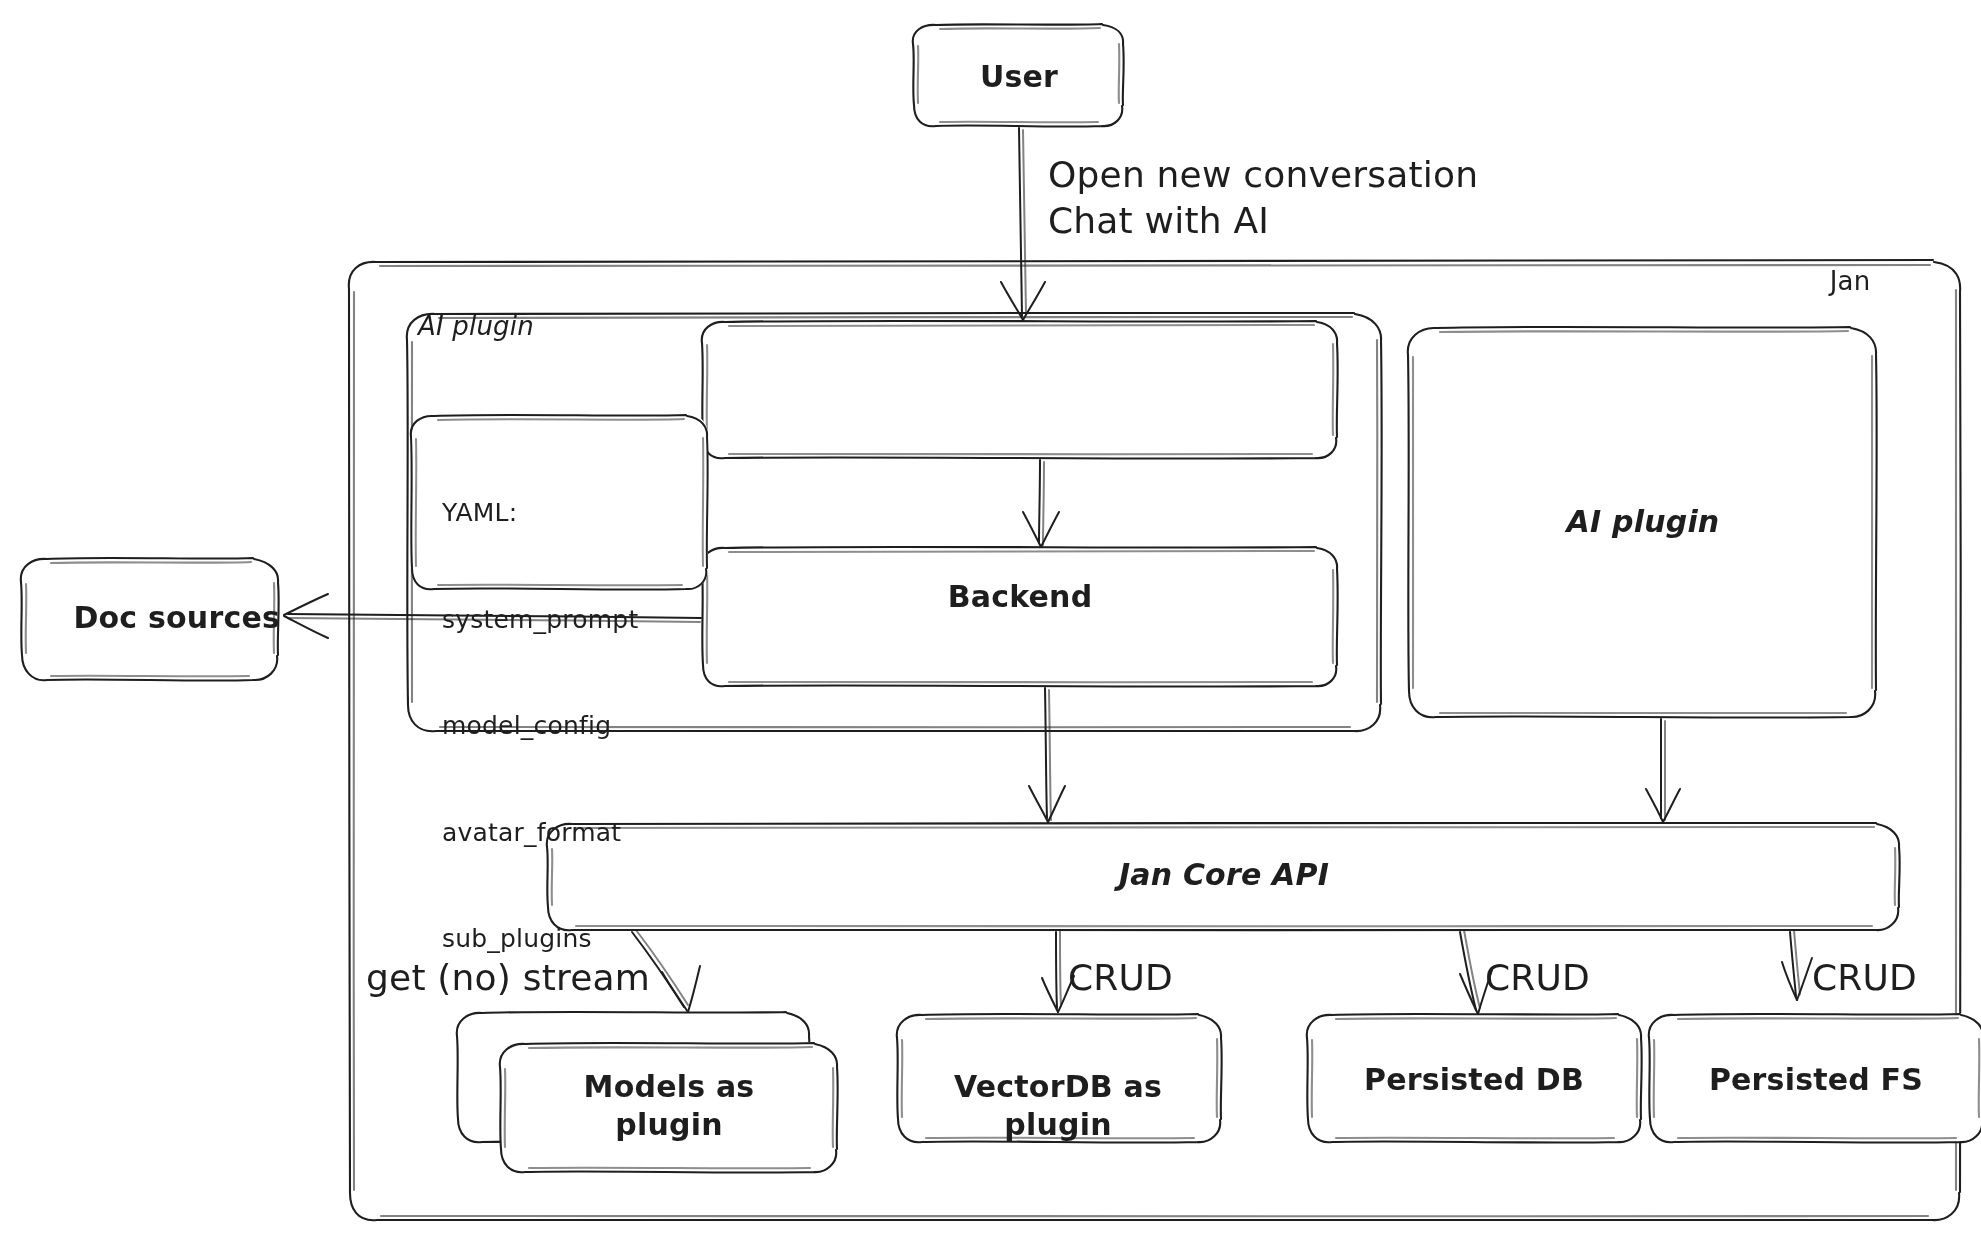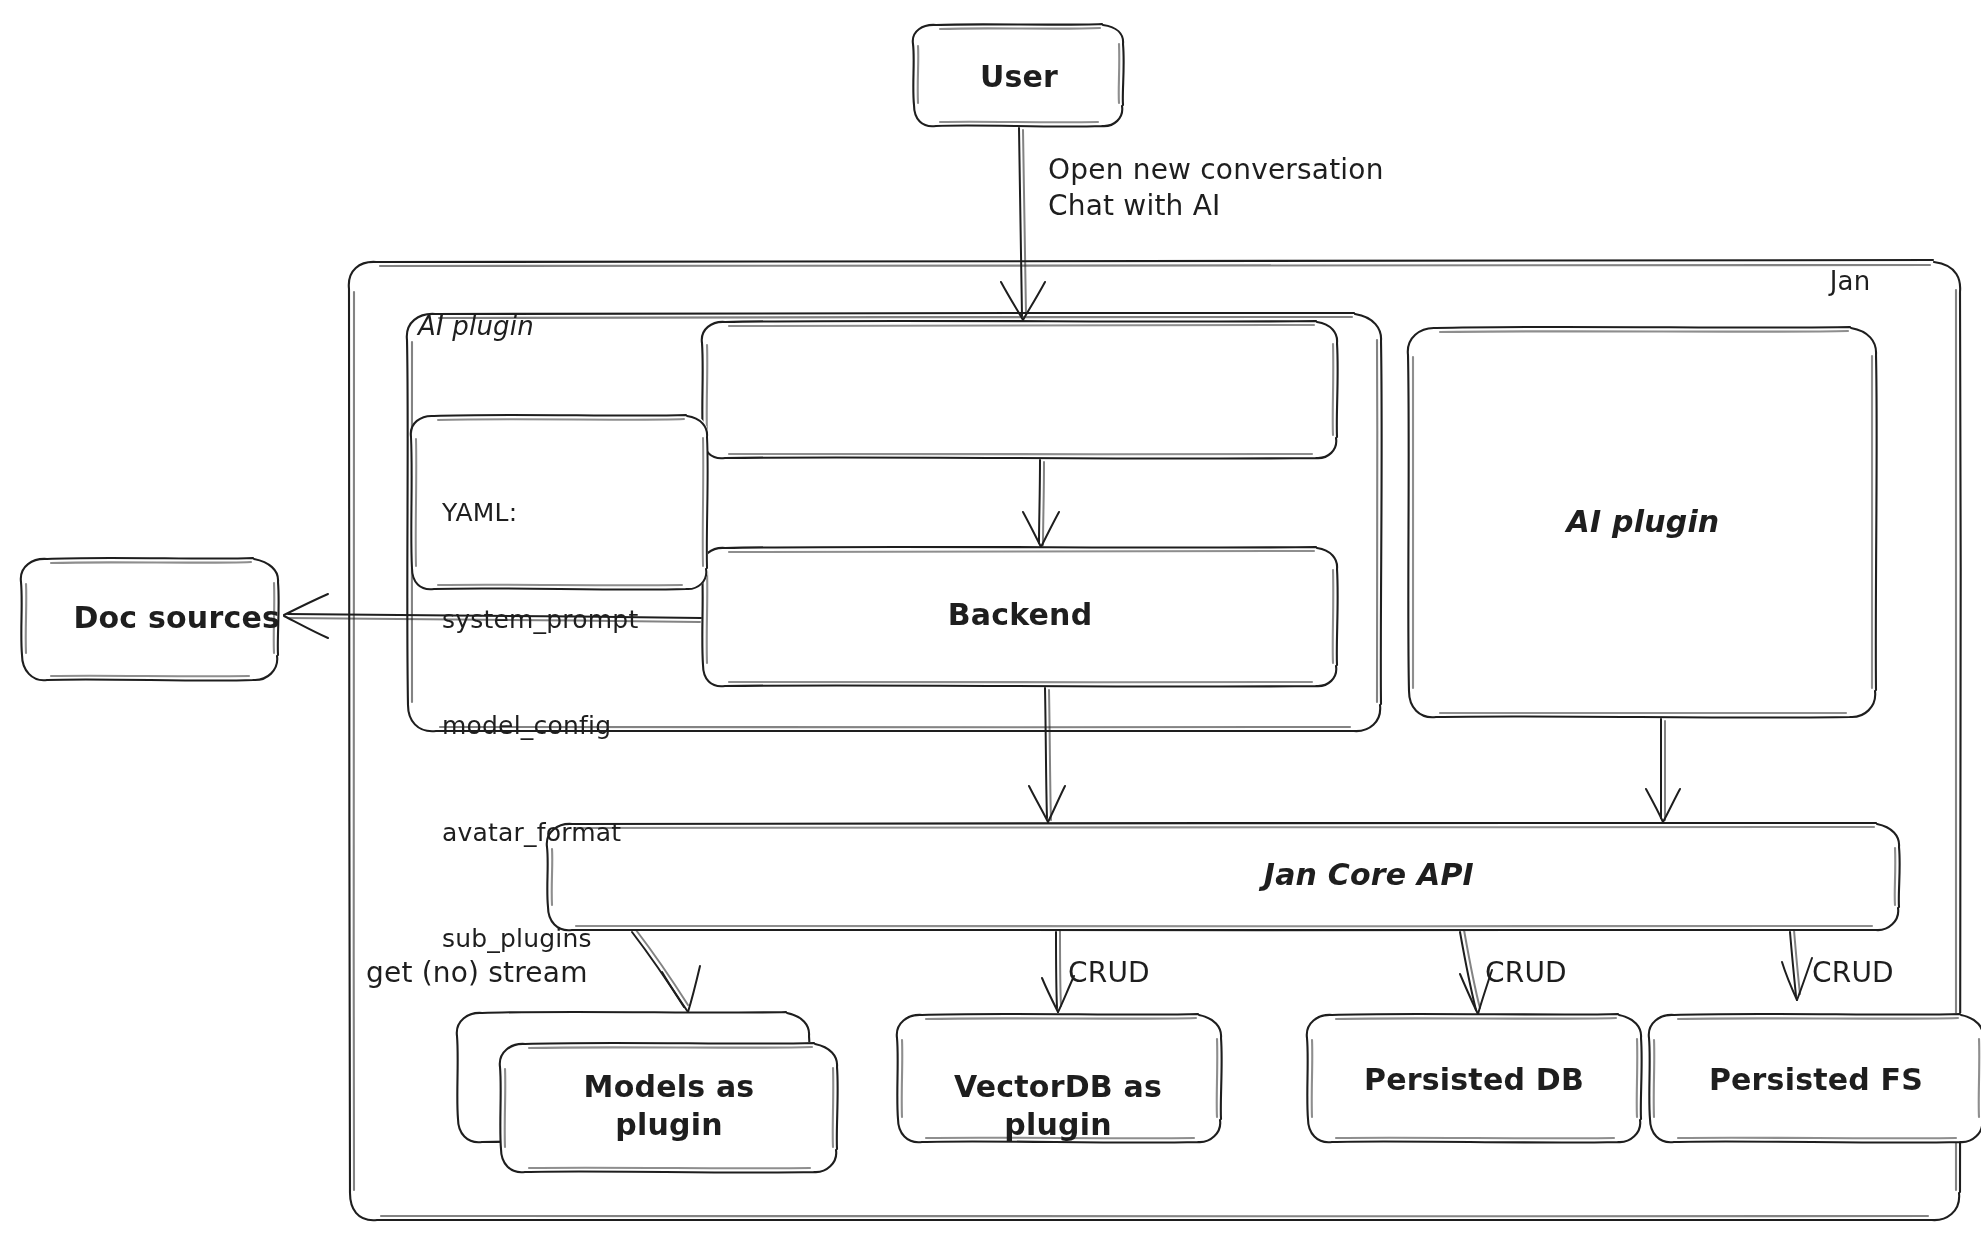--- a/index.html
+++ b/index.html
@@ -57,21 +57,21 @@
     transform: translate(-50%, -50%);
     font-weight: bold;
   }
   .node-label {
     font-size: 30px;
   }
   .container-label {
     font-size: 26px;
   }
   .edge-label {
-    font-size: 28px;
+    font-size: 36px;
   }
   .yaml-label {
     font-size: 25px;
     line-height: 1.42;
     text-align: left;
   }
   .italicish { font-style: italic; }
 </style>
 </head>
 <body>
@@ -231,35 +231,35 @@
   <div class="lbl container-label" style="left:1850px; top:282px; transform:translate(-50%,-50%);">Jan</div>
 
   <div class="lbl container-label italicish" style="left:418px; top:310px;">AI plugin</div>
 
   <div class="lbl node-label lbl-center" style="left:1019px; top:77px; width:200px;">User</div>
 
   <div class="lbl edge-label" style="left:1048px; top:152px;">Open new conversation
 Chat with AI</div>
 
 
-  <div class="lbl node-label lbl-center" style="left:1020px; top:615px; width:400px;">Backend</div>
+  <div class="lbl node-label lbl-center" style="left:1020px; top:597px; width:400px;">Backend</div>
 
   <div class="lbl node-label lbl-center italicish" style="left:1643px; top:522px; width:340px;">AI plugin</div>
 
   <div class="lbl yaml-label" style="left:442px; top:424px;">
     <div>YAML:</div>
     <div>system_prompt</div>
     <div>model_config</div>
     <div>avatar_format</div>
     <div>sub_plugins</div>
   </div>
 
   <div class="lbl node-label lbl-center" style="left:150px; top:618px; width:260px;text-align:right;">Doc sources</div>
 
-  <div class="lbl node-label lbl-center italicish" style="left:1224px; top:875px; width:500px;text-align:right;">Jan Core API</div>
+  <div class="lbl node-label lbl-center italicish" style="left:1224px; top:875px; width:500px;">Jan Core API</div>
 
   <div class="lbl edge-label" style="left:366px; top:955px;">get (no) stream</div>
 
   <div class="lbl edge-label" style="left:1068px; top:955px;">CRUD</div>
 
   <div class="lbl edge-label" style="left:1485px; top:955px;">CRUD</div>
 
   <div class="lbl edge-label" style="left:1812px; top:955px;">CRUD</div>
 
   <div class="lbl node-label lbl-center" style="left:669px; top:1106px; width:290px;">Models as

